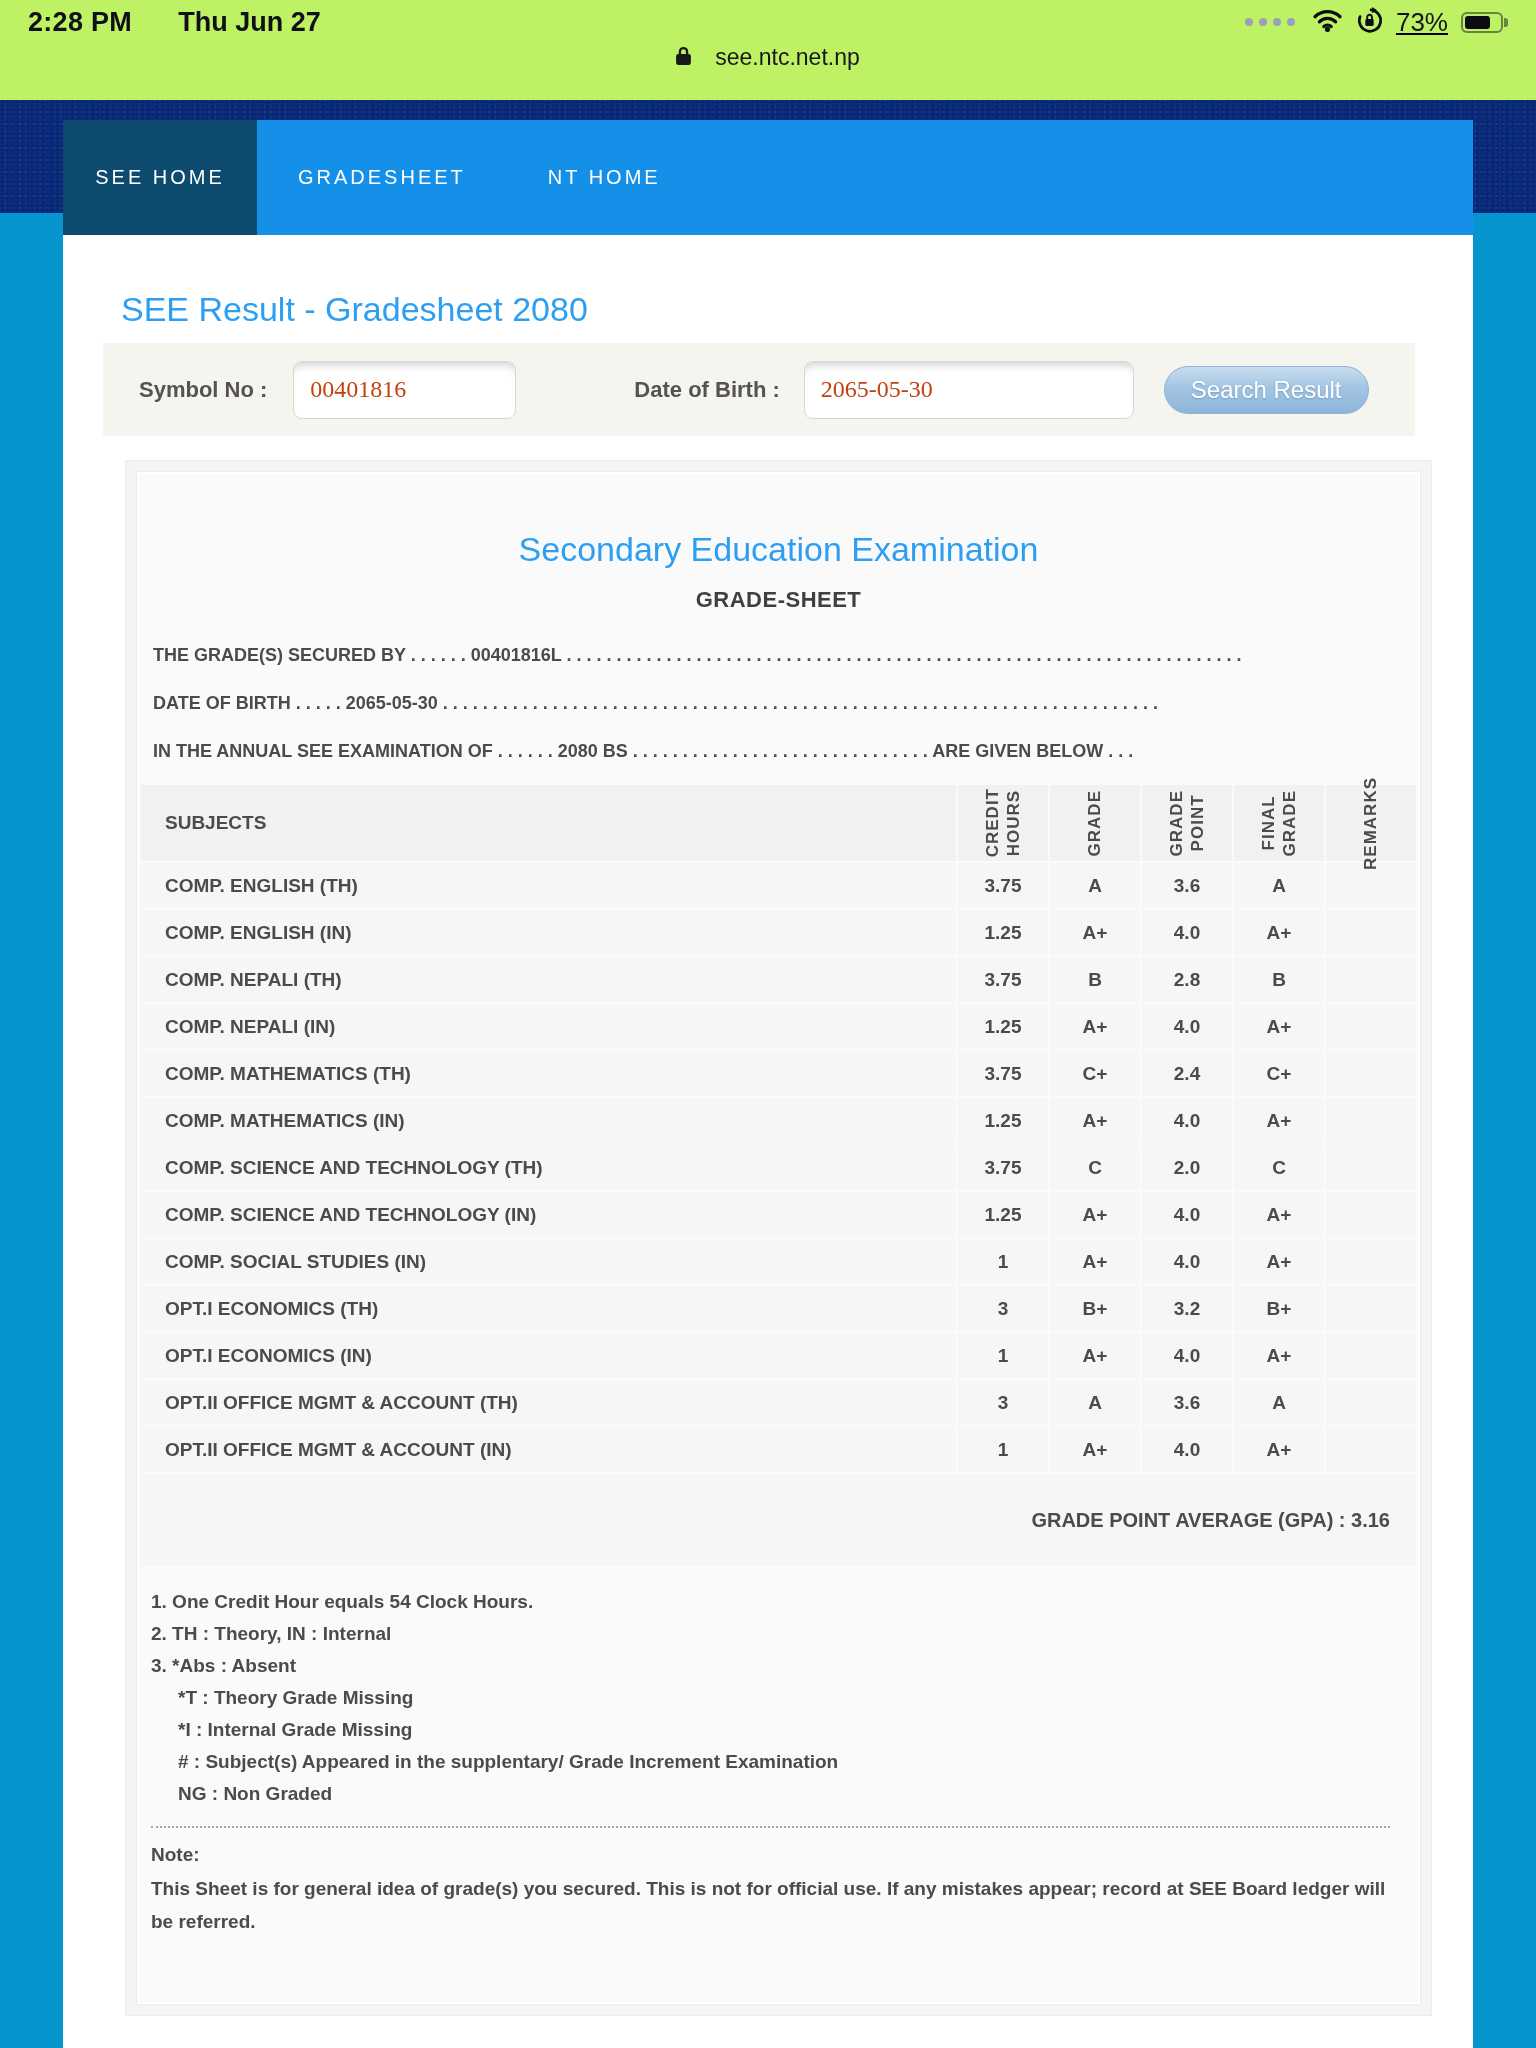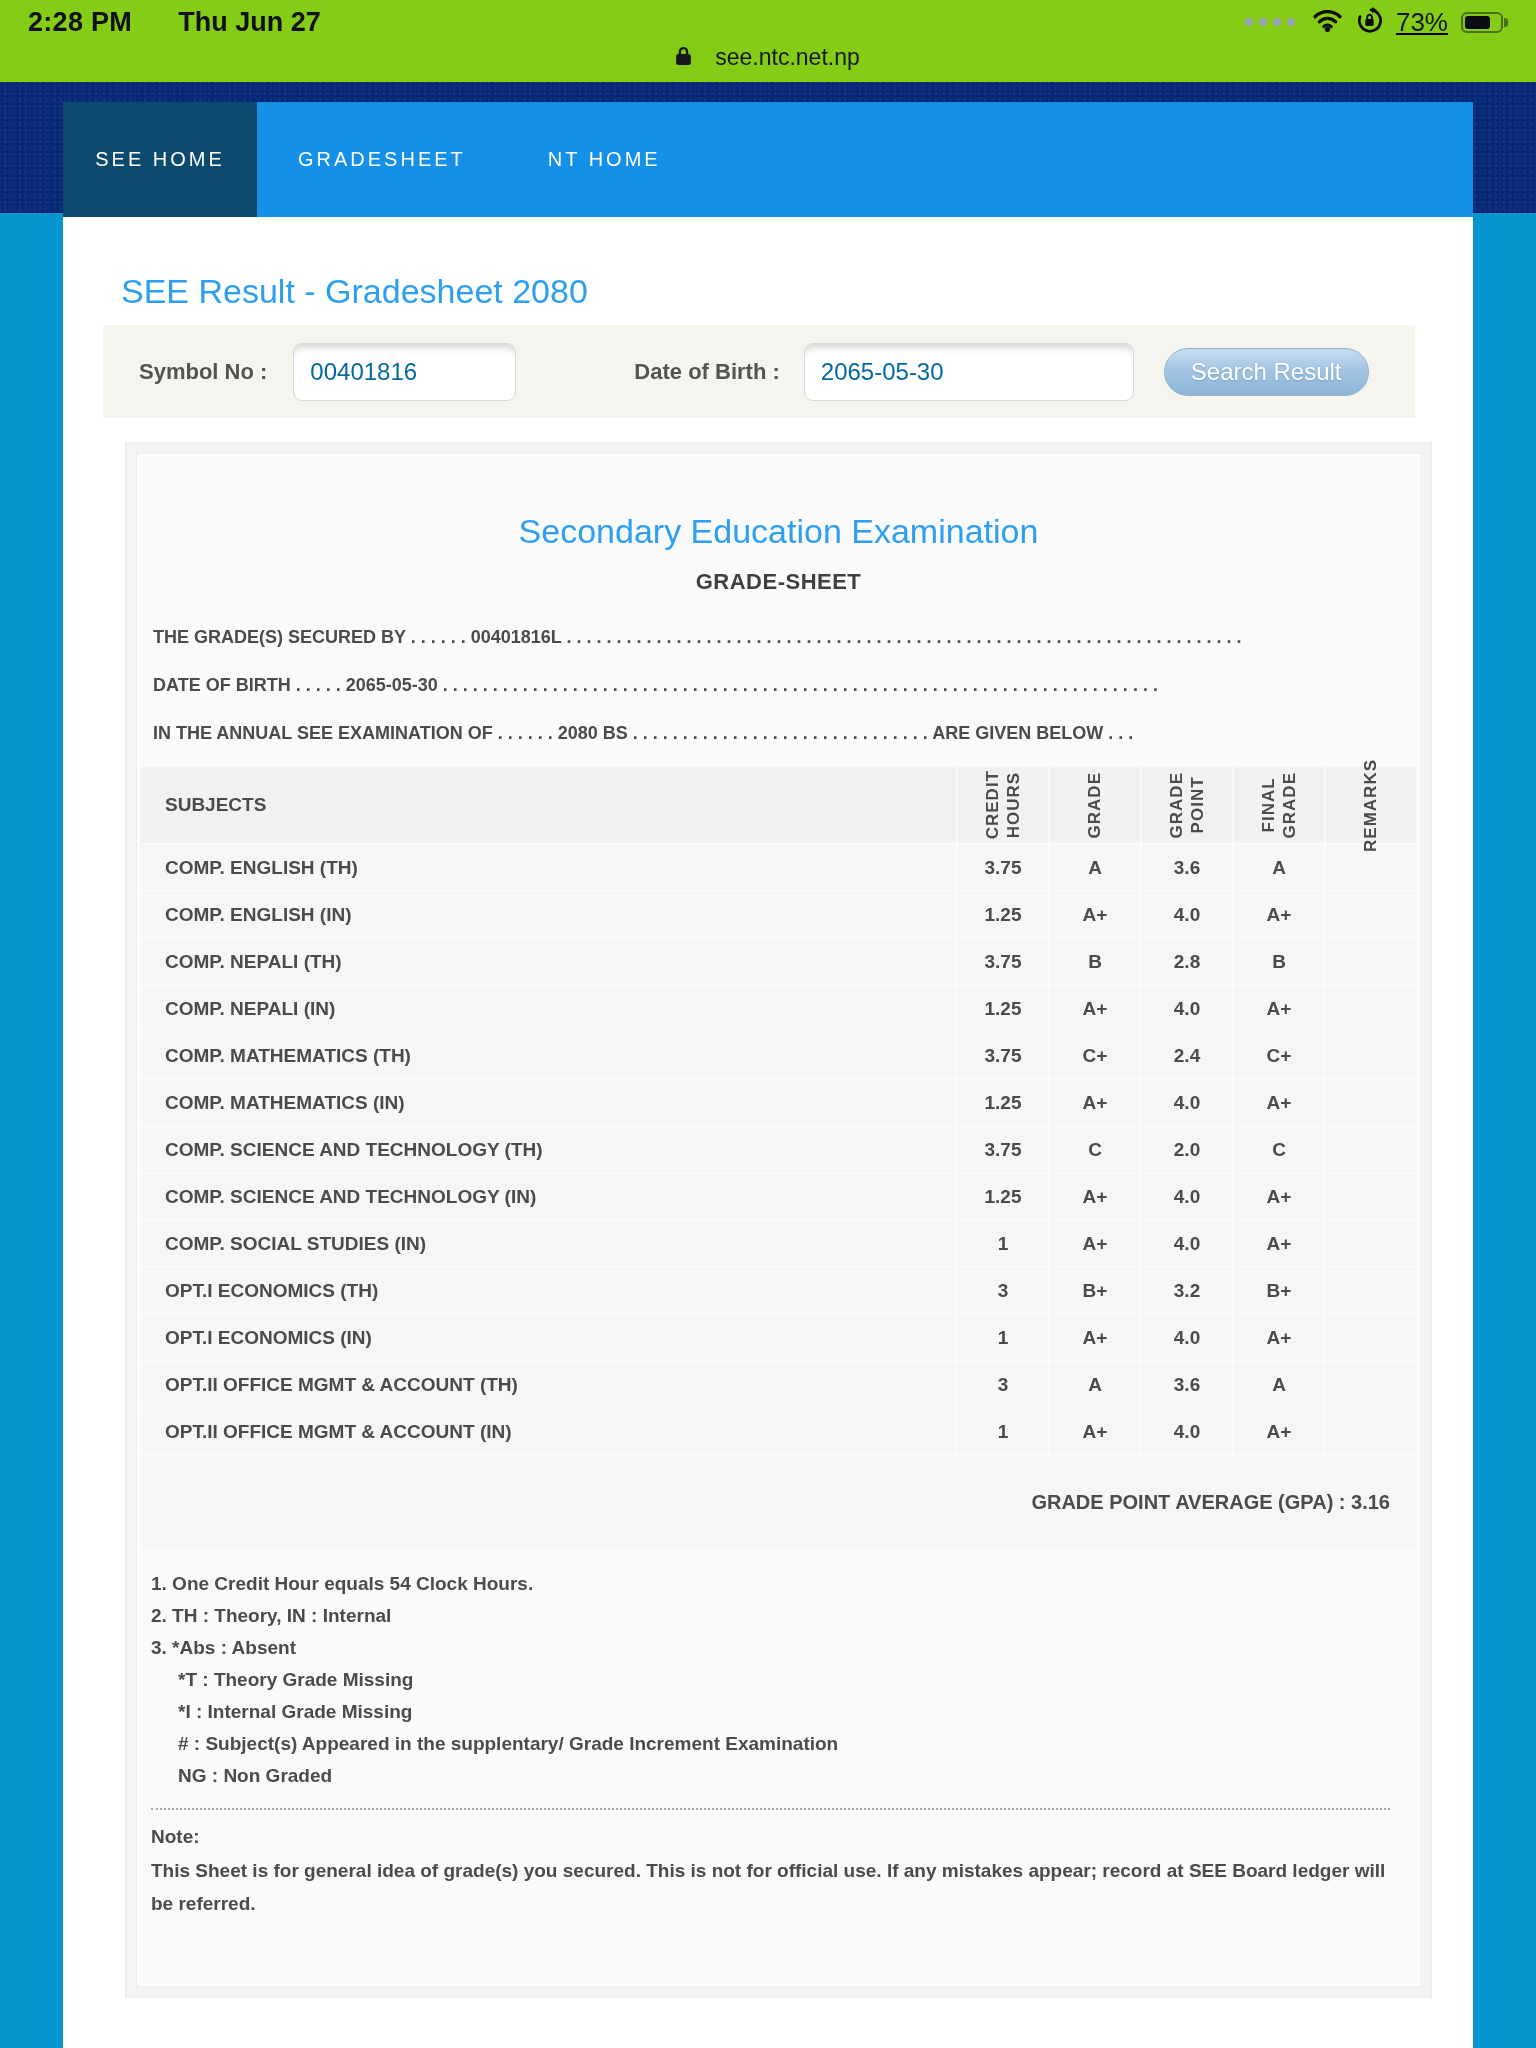--- a/index.html
+++ b/index.html
@@ -1,21 +1,21 @@
 <!DOCTYPE html>
 <html><head>
 <meta charset="utf-8">
 <style>
   * { margin:0; padding:0; box-sizing:border-box; }
   html,body { background:#ffffff; }
   body { font-family:"Liberation Sans","DejaVu Sans",sans-serif; }
   .screen { position:relative; width:1536px; height:2048px; background:#ffffff; overflow:hidden; margin:0 auto; }
 
   
-  .statusbar { height:82px; background:#84cc16; }
+  .statusbar { height:100px; background:#bef264; }
   .sb-top { display:flex; align-items:center; height:36px; padding:8px 28px 0 28px; }
   .sb-time { font-size:27px; font-weight:700; color:#101018; letter-spacing:.3px; }
   .sb-date { margin-left:46px; font-size:27px; font-weight:700; color:#101018; }
   .sb-icons { margin-left:auto; display:flex; align-items:center; gap:13px;text-decoration:underline; }
   .cell-dots { display:flex; gap:6px; align-items:center; margin-right:4px; }
   .cell-dots i { width:8px; height:8px; border-radius:50%; background:#9aa0b8; }
   .sb-batt-text { font-size:26px; color:#14141c; }
   .battery { display:flex; align-items:center; }
   .batt-body { display:block; width:42px; height:21px; border:2px solid rgba(20,20,35,.5); border-radius:6px; padding:2px; }
   .batt-fill { display:block; height:100%; width:73%; background:#0b0b12; border-radius:3px; }
@@ -37,22 +37,22 @@
 
   
   .main { margin:0 63px; background:#ffffff; padding-bottom:22px; min-height:1813px; }
   .page-title { padding:55px 0 0 58px; font-size:34px; font-weight:400; color:#2d9ff2; }
 
   .form-bar { margin:14px 0 0 40px; width:1312px; height:93px; background:#f6f4ef; display:flex; align-items:center; }
   .form-label { font-size:22px; font-weight:700; color:#55534f; }
   .lbl-symbol { margin-left:36px; }
   .lbl-dob { margin-left:118px; }
   .form-input { height:58px; border-radius:9px; border:1px solid #d9d7d1; background:#fff;
-    box-shadow:inset 0 9px 10px -7px rgba(0,0,0,.22); font-family:Liberation Sans, sans-serif;
-    font-size:24px; color:#0369a1; padding:0 16px; outline:none; }
+    box-shadow:inset 0 9px 10px -7px rgba(0,0,0,.22); font-family:Liberation Serif, serif;
+    font-size:24px; color:#c2410c; padding:0 16px; outline:none; }
   .inp-symbol { width:223px; margin-left:26px; }
   .inp-dob { width:330px; margin-left:24px; }
   .search-btn { margin-left:30px; height:48px; padding:0 26px; border-radius:26px;
     background:linear-gradient(180deg,#c9ddf0 0%,#a3c5e3 45%,#8db5d9 100%);
     border:1px solid #8fb4d4; color:#ffffff; font-family:inherit; font-size:24px; cursor:pointer;
     text-shadow:0 1px 2px rgba(90,130,170,.55); }
 
   
   .card-wrap { margin:24px 0 8px 62px; width:1307px; background:#f4f4f4; border:1px solid #ededed; padding:11px; }
   .card { background:#fafafa; border:2px solid #ffffff; outline:1px solid #ececec; padding-bottom:64px; }

